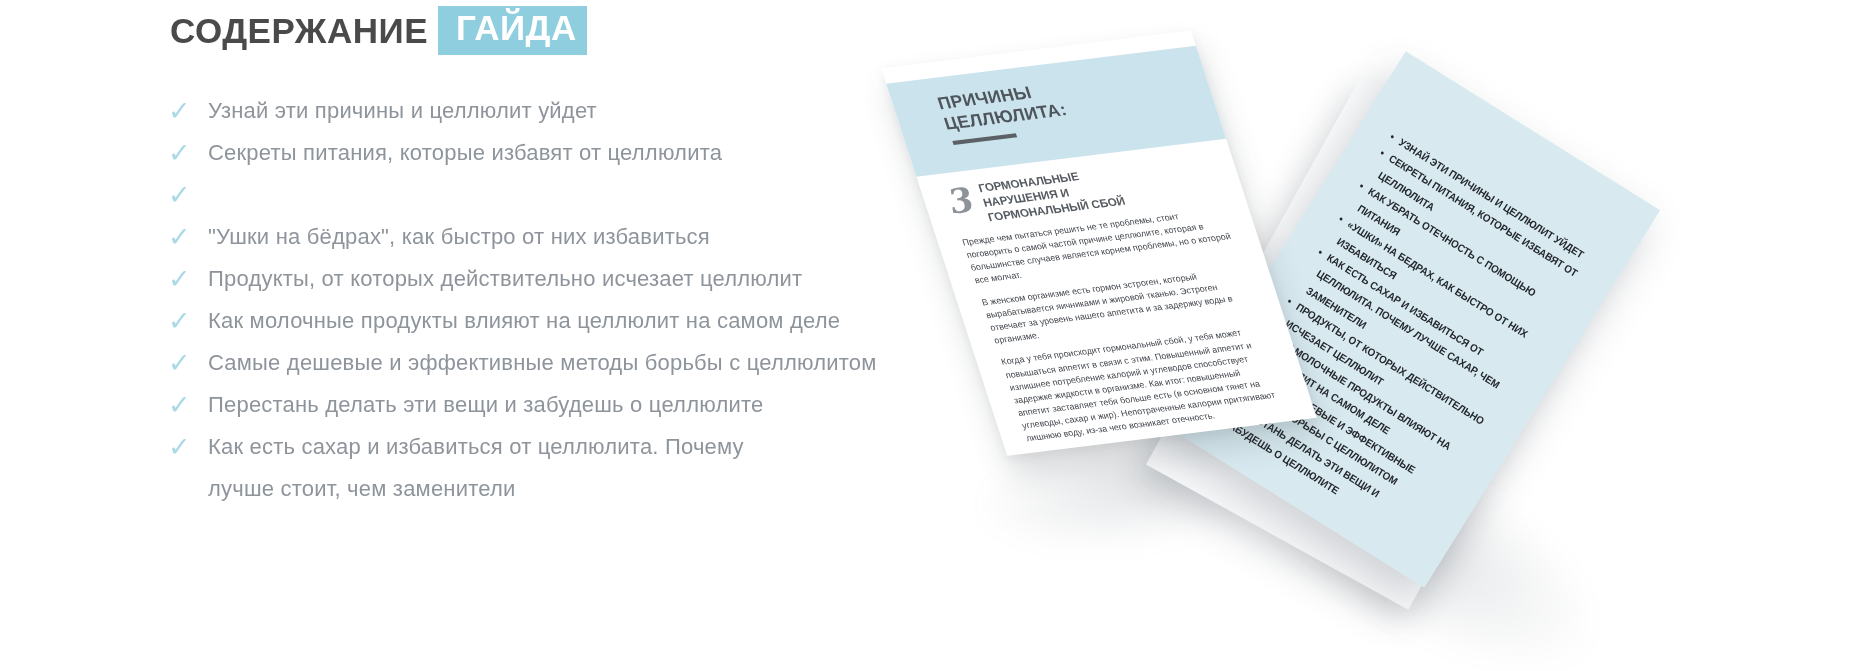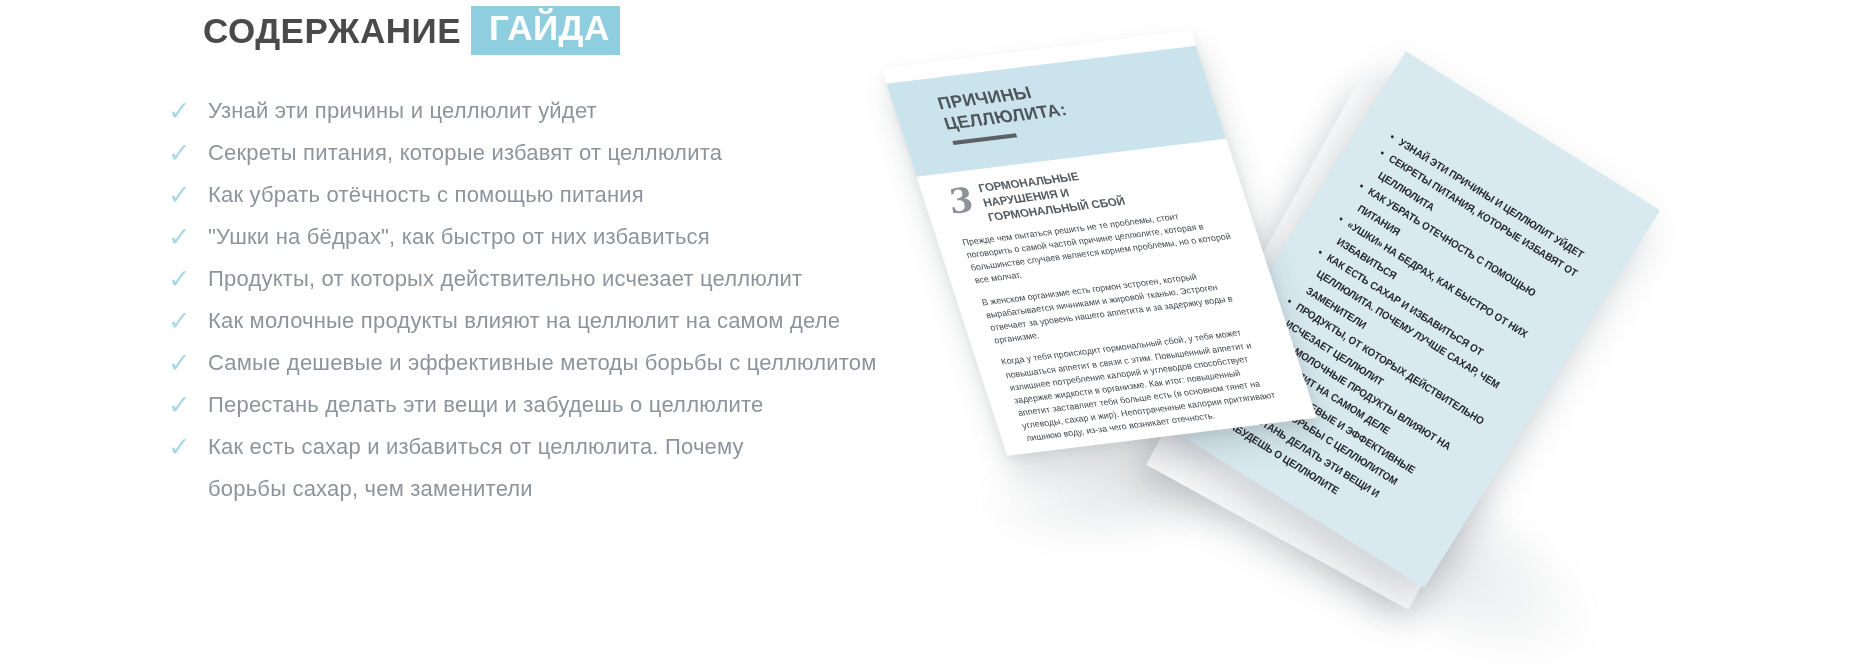--- a/index.html
+++ b/index.html
@@ -13,21 +13,21 @@
   *{box-sizing:border-box;}
   html,body{margin:0;padding:0;}
   body{
     width:1859px;height:671px;position:relative;overflow:hidden;
     background:#ffffff;
     font-family:"Liberation Sans",sans-serif;
   }
   
   .title-block{
     position:absolute;left:170px;top:6px;
-    display:flex;align-items:center;gap:10px;margin-left:33px;
+    display:flex;align-items:center;gap:10px;
   }
   .title-main{
     font-size:35px;font-weight:bold;color:var(--title-text);
     letter-spacing:0.5px;
   }
   .title-highlight{
     font-size:35px;font-weight:bold;color:#ffffff;
     background:var(--accent);
     padding:2px 10px 7px 18px;letter-spacing:0.5px;
   }
@@ -130,21 +130,20 @@
     <li class="check-row">
     <span class="check-icon">✓</span>
     <span class="check-label">Узнай эти причины и целлюлит уйдет</span>
   </li>
     <li class="check-row">
     <span class="check-icon">✓</span>
     <span class="check-label">Секреты питания, которые избавят от целлюлита</span>
   </li>
     <li class="check-row">
     <span class="check-icon">✓</span>
-    <span class="check-label">Как убрать отёчность с помощью питания</span>
   </li>
     <li class="check-row">
     <span class="check-icon">✓</span>
     <span class="check-label">"Ушки на бёдрах", как быстро от них избавиться</span>
   </li>
     <li class="check-row">
     <span class="check-icon">✓</span>
     <span class="check-label">Продукты, от которых действительно исчезает целлюлит</span>
   </li>
     <li class="check-row">
@@ -155,21 +154,21 @@
     <span class="check-icon">✓</span>
     <span class="check-label">Самые дешевые и эффективные методы борьбы с целлюлитом</span>
   </li>
     <li class="check-row">
     <span class="check-icon">✓</span>
     <span class="check-label">Перестань делать эти вещи и забудешь о целлюлите</span>
   </li>
     <li class="check-row">
     <span class="check-icon">✓</span>
     <span class="check-label">Как есть сахар и избавиться от целлюлита. Почему
-борьбы сахар, чем заменители</span>
+лучше стоит, чем заменители</span>
   </li>
   </ul>
 
 <div class="floor-shadow shadow-a"></div>
 <div class="floor-shadow shadow-b"></div>
 
 <div class="papers">
 
   <div class="paper back-sheet"></div>
 

